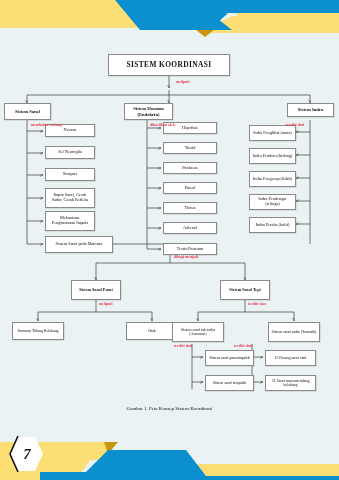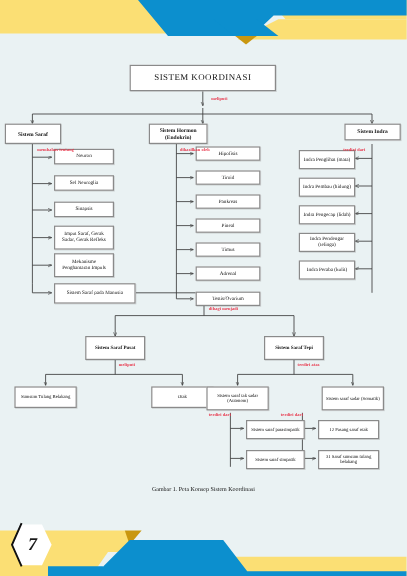--- a/index.html
+++ b/index.html
@@ -42,21 +42,21 @@
     border:0.7px solid #8a8a8a;
     box-sizing:border-box;
     display:flex;align-items:center;justify-content:center;
     text-align:center;
     font-family:"Liberation Serif", serif;
     color:#111;
     line-height:1.12;
     z-index:3;
     box-shadow:0.6px 0.6px 0 rgba(120,120,120,0.28);
   }
-  .t-title{font-size:7.4px;font-weight:normal;letter-spacing:0.4px;}
+  .t-title{font-size:7.4px;font-weight:bold;letter-spacing:0.4px;}
   .t-main{font-size:4.6px;font-weight:bold;}
   .t-leaf{font-size:4.3px;}
   .t-sub{font-size:4.2px;font-weight:bold;}
   .t-leaf2{font-size:3.9px;}
 
   .conn{
     position:absolute;
     font-family:"Liberation Serif", serif;
     font-size:3.6px;
     font-weight:bold;

